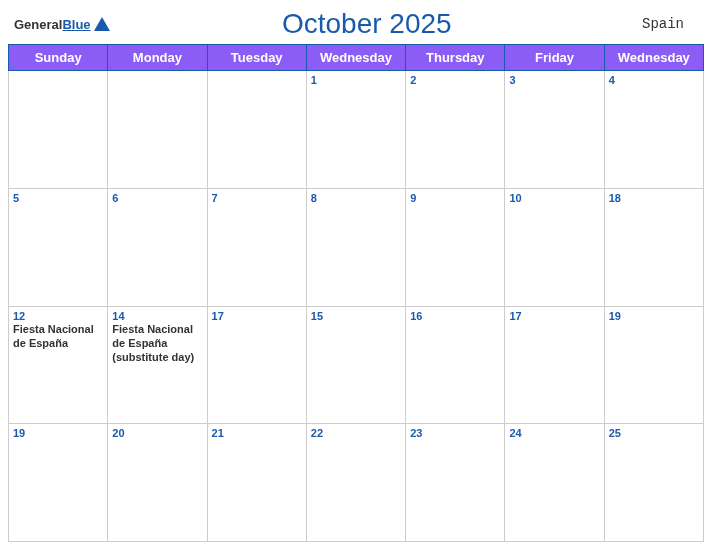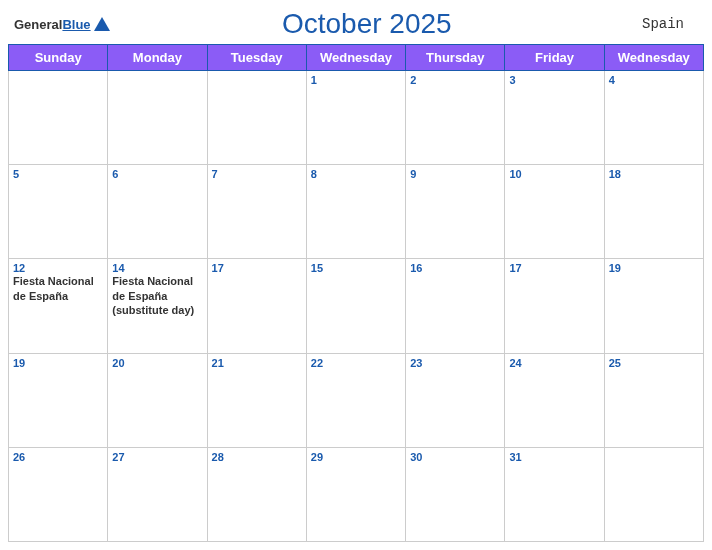--- a/index.html
+++ b/index.html
@@ -218,37 +218,16 @@
             <td>
               <span class="day-num">23</span>
             </td>
             <td>
               <span class="day-num">24</span>
             </td>
             <td>
               <span class="day-num">25</span>
             </td>
           </tr>
-          <tr>
-            <td>
-              <span class="day-num">26</span>
-            </td>
-            <td>
-              <span class="day-num">27</span>
-            </td>
-            <td>
-              <span class="day-num">28</span>
-            </td>
-            <td>
-              <span class="day-num">29</span>
-            </td>
-            <td>
-              <span class="day-num">30</span>
-            </td>
-            <td>
-              <span class="day-num">31</span>
-            </td>
-            <td class="empty-cell"></td>
-          </tr>
         </tbody>
     </table>
   </div>
 </div>
 
 </body></html>

